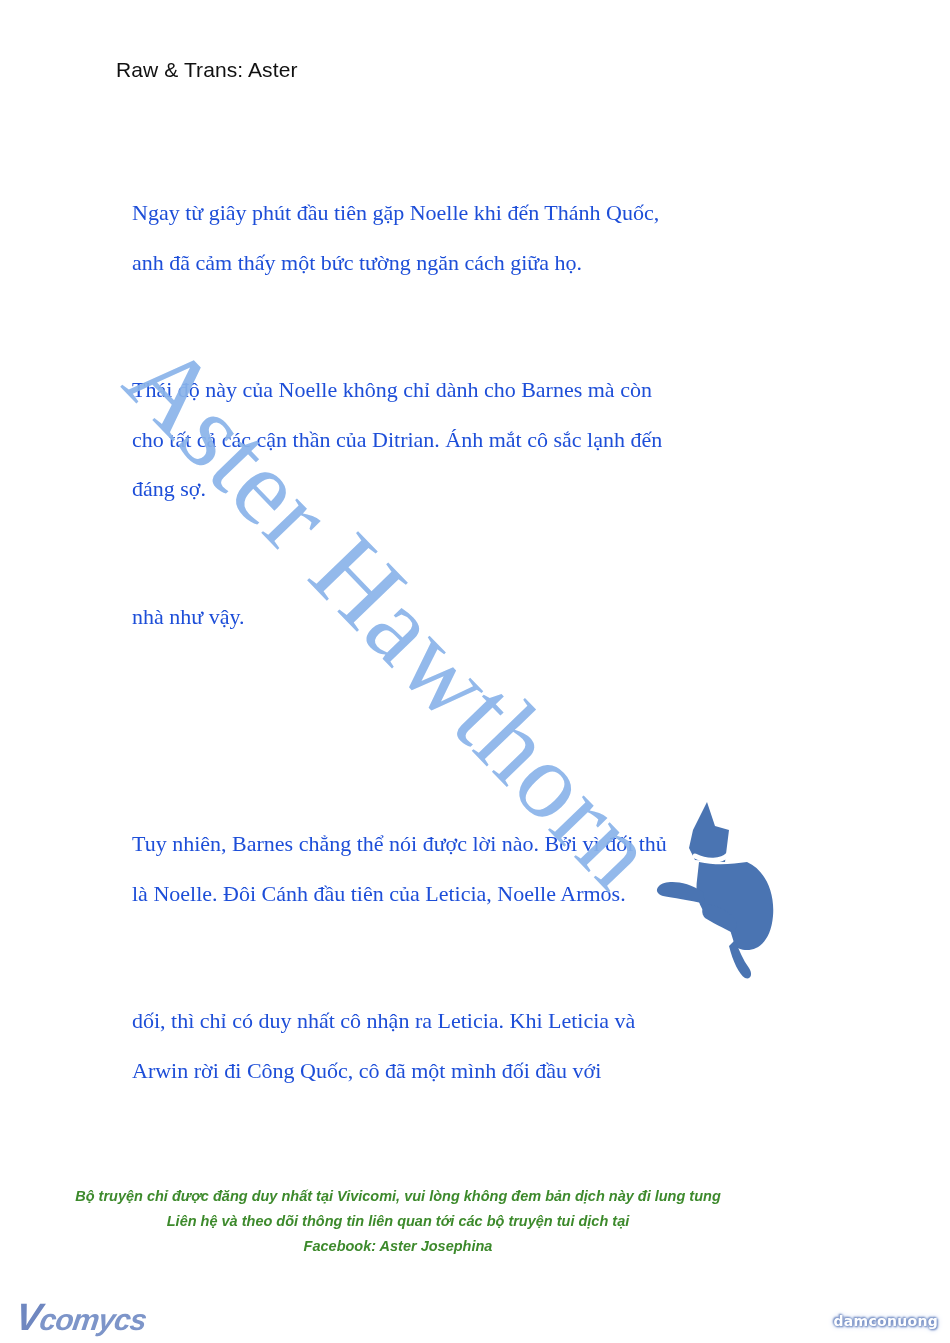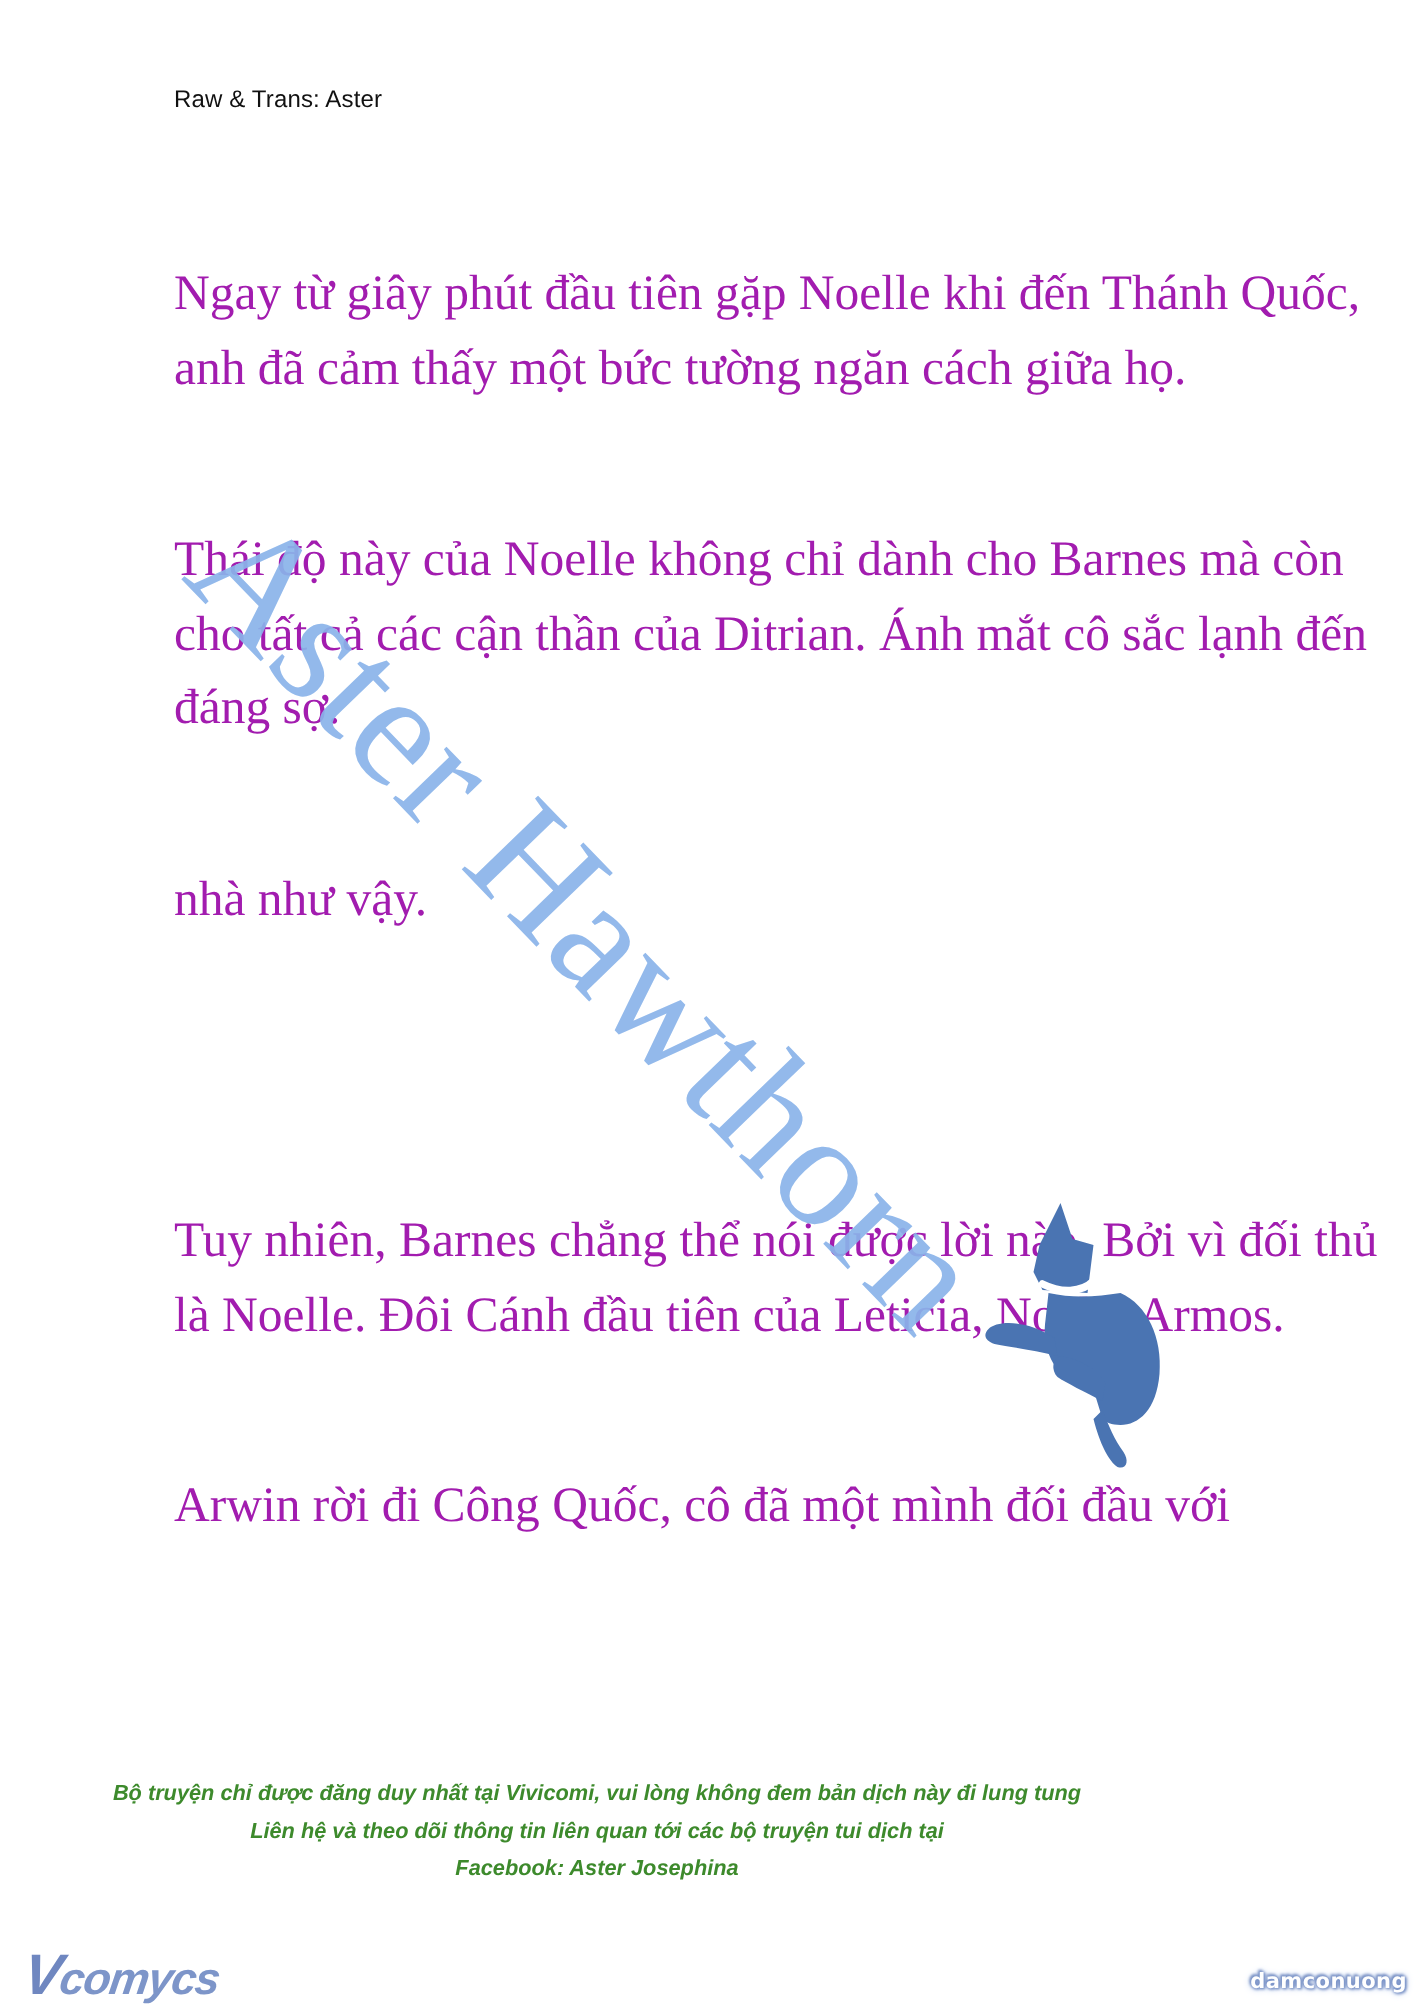--- a/index.html
+++ b/index.html
@@ -18,33 +18,33 @@
       left: 0; top: 0;
       width: 950px;
       height: 1343px;
       background: #ffffff;
     }
     .header-credit {
       position: absolute;
       left: 116px;
       top: 58px;
       font-family: "Liberation Sans", sans-serif;
-      font-size: 16px;
+      font-size: 21px;
       color: #111111;
       letter-spacing: 0.1px;
     }
     .para {
       position: absolute;
       left: 116px;
       width: 730px;
       font-family: "Liberation Serif", serif;
-      font-size: 33px;
+      font-size: 22px;
       line-height: 49.5px;
-      color: #a21caf;
-      margin: 0;
+      color: #1d4ed8;
+      margin: 16px;
       z-index: 2;
     }
     .para .line {
       display: block;
       white-space: nowrap;
     }
     .p1 { top: 172px; }
     .p2 { top: 349px; }
     .p3 { top: 576px; }
     .p4 { top: 803px; }
@@ -150,20 +150,21 @@
   <div class="para p3">
     <span class="line">nhà như vậy.</span>
   </div>
 
   <div class="para p4">
     <span class="line">Tuy nhiên, Barnes chẳng thể nói được lời nào. Bởi vì đối thủ</span>
     <span class="line">là Noelle. Đôi Cánh đầu tiên của Leticia, Noelle Armos.</span>
   </div>
 
   <div class="para p5">
+    <span class="line">dối, thì chỉ có duy nhất cô nhận ra Leticia. Khi Leticia và</span>
     <span class="line">Arwin rời đi Công Quốc, cô đã một mình đối đầu với</span>
   </div>
 
   <div class="watermark-text">Aster Hawthorn</div>
 
   <svg class="cat-logo" viewBox="0 0 125 180" xmlns="http://www.w3.org/2000/svg">
     <g fill="#4a74b2">
 
       <path d="M52 2 L60 26 L74 30 L70 62 L40 60 L34 48 L38 30 Z"></path>
 

